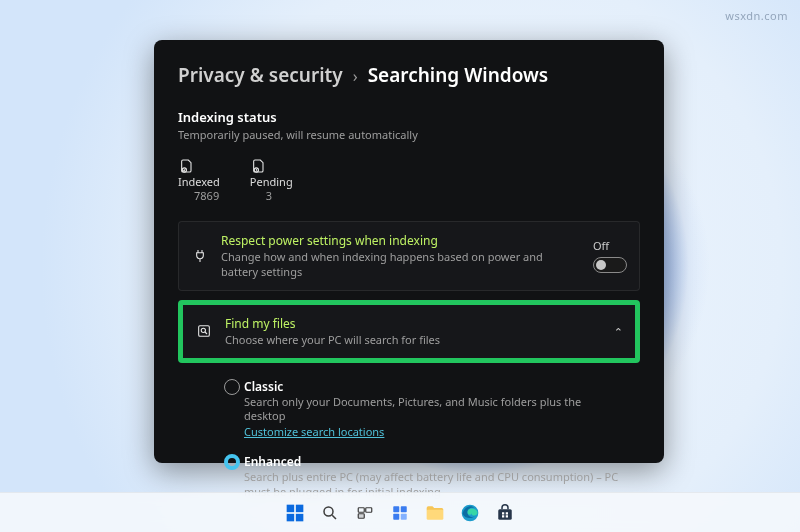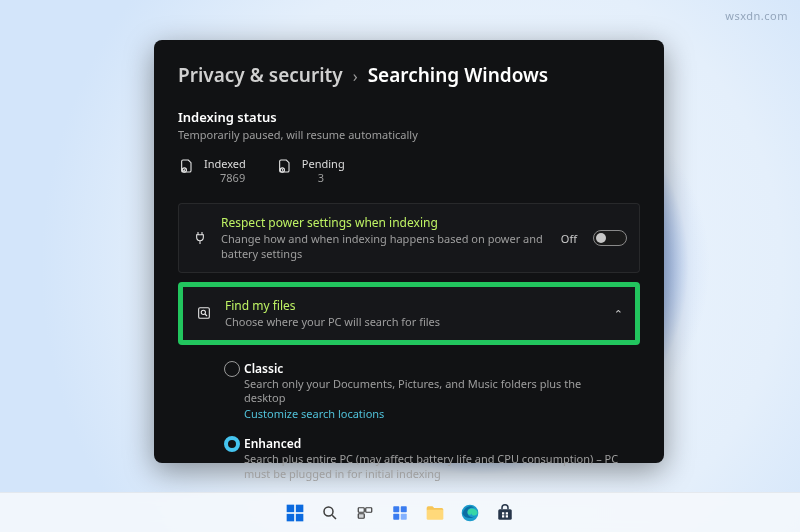--- a/index.html
+++ b/index.html
@@ -21,42 +21,42 @@
     box-shadow:0 8px 30px rgba(0,0,0,.4);
     font-size:11.5px;
   }
   .breadcrumb { display:flex; align-items:baseline; gap:10px; margin-bottom:20px; }
   .bc-parent { font-size:19px; font-weight:600; color:#d0d0d0; }
   .bc-sep { font-size:16px; color:#9a9a9a; }
   .bc-current { font-size:19px; font-weight:600; color:#fff; }
   .section-title { font-size:13px; font-weight:600; margin-bottom:2px; }
   .muted { color:#9e9e9e; font-size:11px; line-height:1.35; }
   .status-row { display:flex; gap:30px; margin-top:14px; margin-bottom:18px; }
-  .stat { display:flex; gap:8px; align-items:flex-start; }
+  .stat { display:flex; align-items:flex-start;flex-direction:column; }
   .icon-sm { width:18px; height:18px; flex:0 0 18px; display:flex; align-items:center; justify-content:center; color:#e8e8e8; }
   .stat .lbl { font-size:11px; color:#ddd; line-height:1.2; }
   .stat .val { font-size:11px; color:#9e9e9e;margin-left:16px; }
   .card {
     border:1px solid rgba(255,255,255,.08); border-radius:4px; padding:10px 12px;
     display:flex; align-items:center; gap:12px; margin-bottom:9px; background:#16171a;
   }
   .card.expanded { border:5px solid #22c55e; }
   .card .text { flex:1; }
   .card .title { font-size:12px; color:#bef264; margin-bottom:1px; }
-  .toggle-wrap { display:flex; align-items:flex-end; gap:16px; font-size:11px; color:#ccc; }
+  .toggle-wrap { display:flex; align-items:flex-start; gap:4px; font-size:11px; color:#ccc;flex-direction:column; }
   .toggle { width:34px; height:16px; border-radius:10px; border:1px solid #8a8a8a; position:relative; background:#1a1a1a; }
   .knob { position:absolute; left:2px; top:2px; width:10px; height:10px; border-radius:50%; background:#c7c7c7; }
   .chev { font-size:11px; color:#ccc; }
   .options { padding:6px 4px 4px 46px; }
   .opt { display:flex; gap:4px; margin-bottom:14px; }
   .radio { width:16px; height:16px; border-radius:50%; border:1.5px solid #9a9a9a; flex:0 0 16px; margin-top:1px; }
   .radio.sel { border:4px solid #45c4ef; }
   .opt .title { font-size:12px; font-weight:600; color:#fff; }
   .opt .muted { max-width:380px; }
-  .link { color:#50c0d8; font-size:11px; }
+  .link { color:#50c0d8; font-size:11px;text-decoration:underline; }
   
   .taskbar {
     position:absolute; left:0; right:0; bottom:0; height:40px;
     background:rgba(245,248,252,.88); backdrop-filter:blur(6px);
     display:flex; align-items:center; justify-content:center; gap:7px;
     border-top:1px solid rgba(0,0,0,.06);
   }
   .tb-item { width:28px; height:28px; display:flex; align-items:center; justify-content:center; border-radius:4px; }
   svg { display:block; }
 </style>

